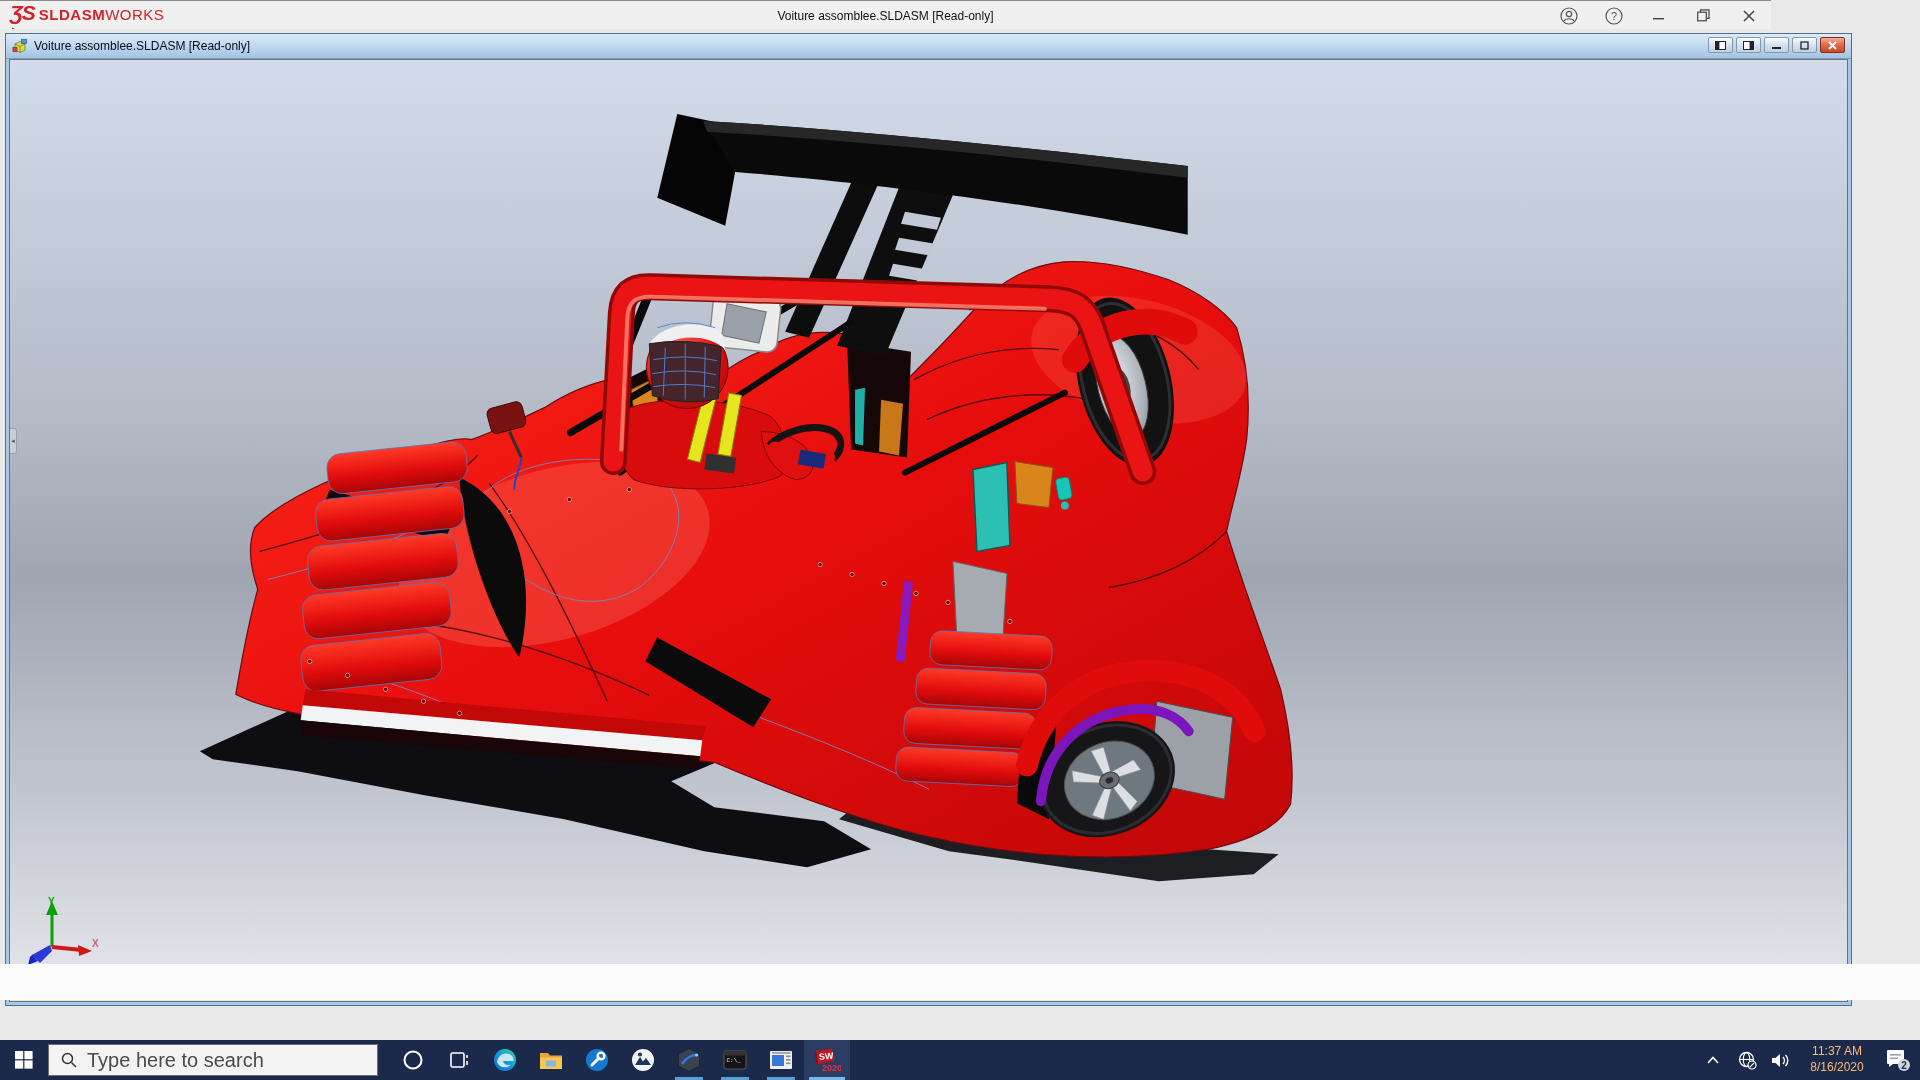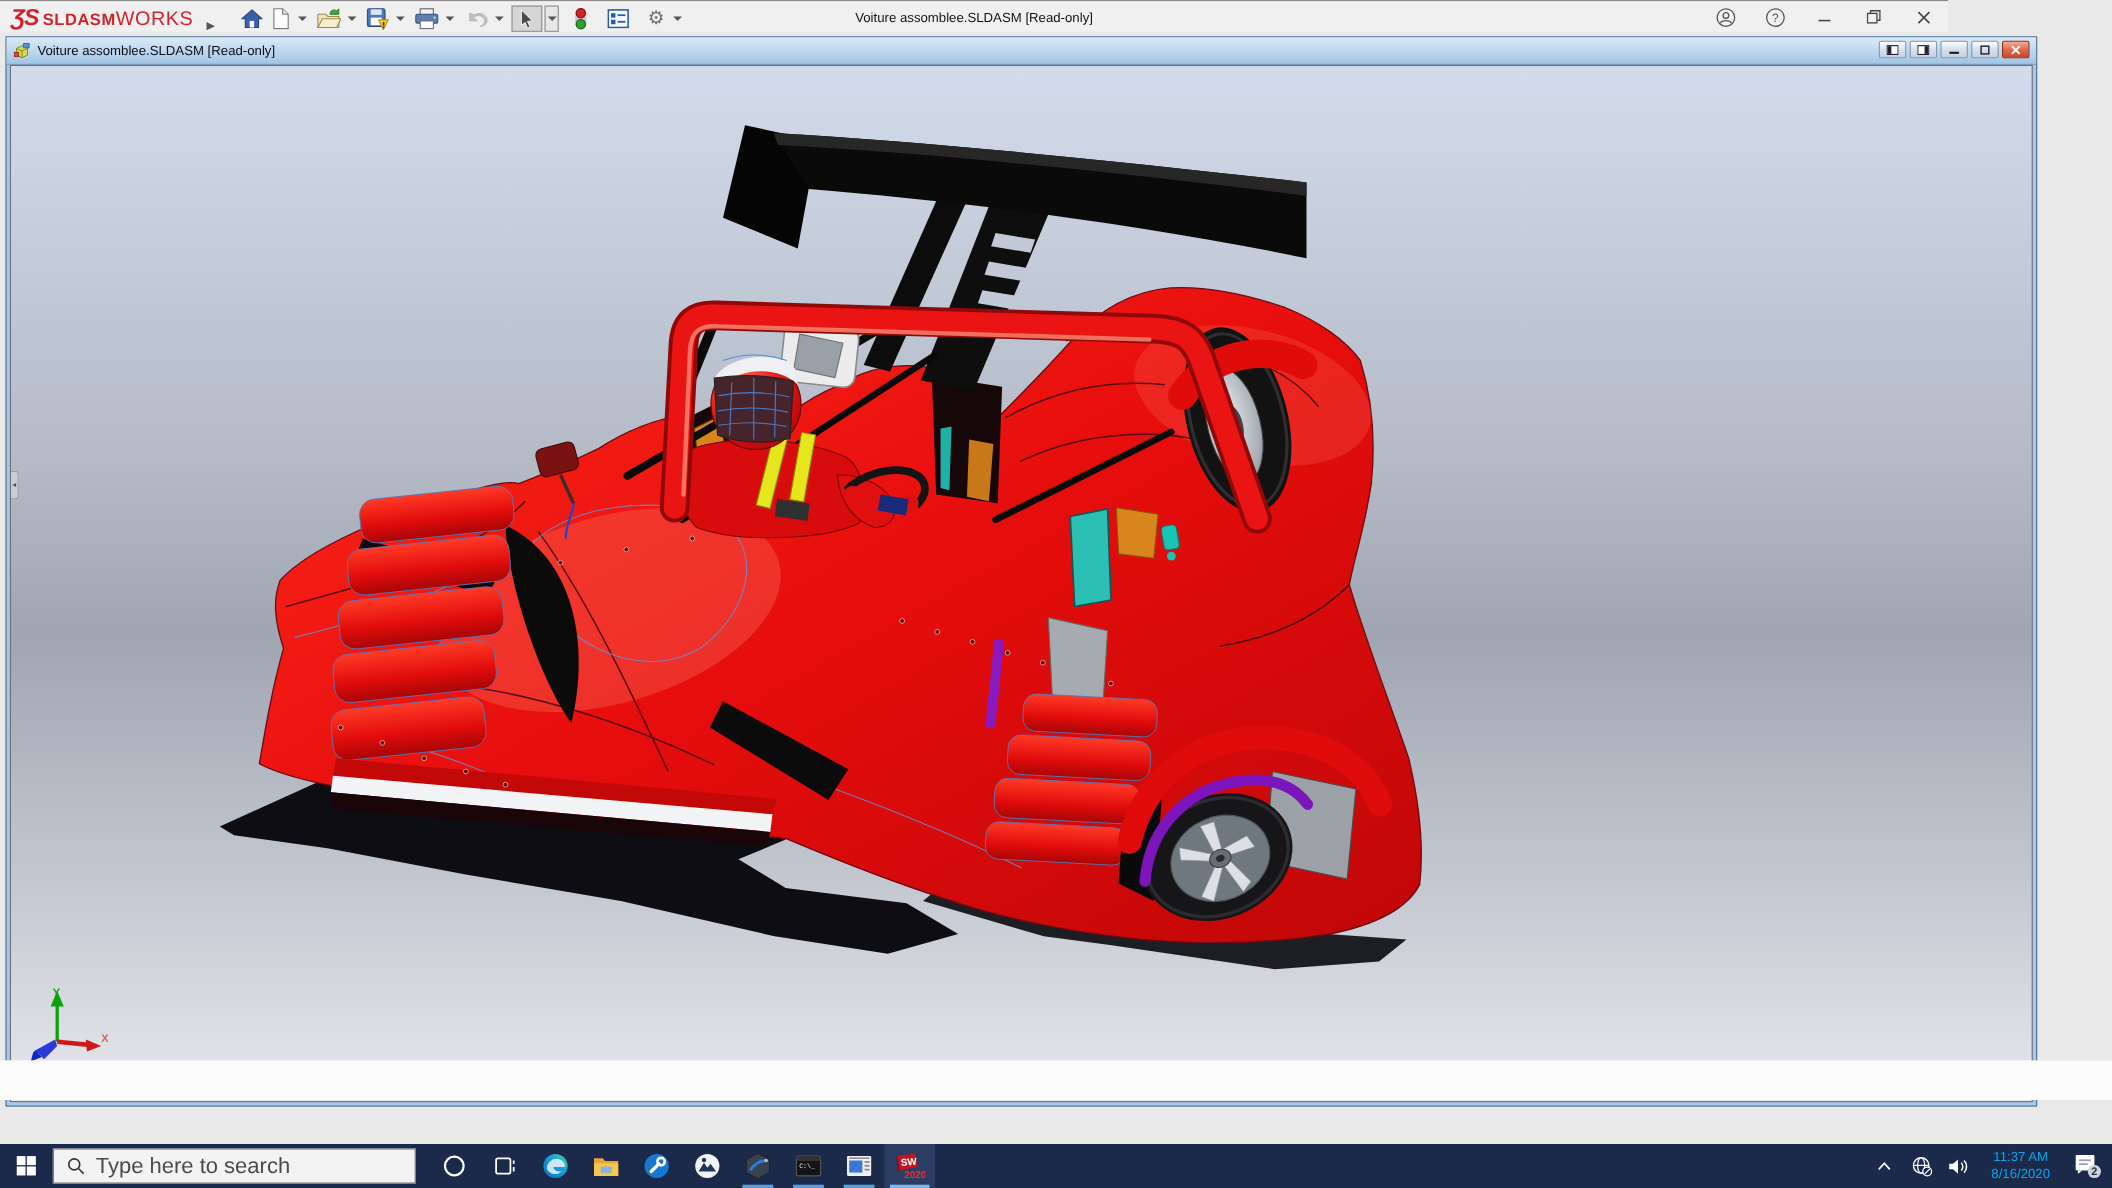--- a/index.html
+++ b/index.html
@@ -1,25 +1,25 @@
 <!DOCTYPE html>
 <html><head>
 <meta charset="utf-8">
 <style>
   * { margin:0; padding:0; box-sizing:border-box; }
   html,body { width:1920px; height:1080px; overflow:hidden;
     font-family:"Liberation Sans", sans-serif; background:#e9e9e9; }
 
   
   .titlebar { position:absolute; left:0; top:0; width:1771px; height:29px;
-    background:#f0f0f0; border-top:1px solid #8a8a8a; display:flex; align-items:flex-end; }
+    background:#f0f0f0; border-top:1px solid #8a8a8a; display:flex; align-items:flex-start;flex-direction:column; }
   .brand { display:flex; align-items:baseline; margin-left:10px; color:#d1232a; white-space:nowrap; }
   .brand .mark { font-size:21px; font-weight:bold; font-style:italic; letter-spacing:-1px; margin-right:4px; }
   .brand .b1 { font-size:15px; font-weight:bold; letter-spacing:.5px; }
-  .brand .b2 { font-size:18px; font-weight:300; letter-spacing:.5px; }
+  .brand .b2 { font-size:15px; font-weight:300; letter-spacing:.5px; }
   .flyout { margin-left:12px; color:#555; font-size:10px; }
   .tools { display:flex; align-items:center; margin-left:22px; gap:2px; }
   .tbtn { display:flex; align-items:center; justify-content:center; height:24px; min-width:24px; padding:0 2px; }
   .caret { width:0; height:0; border-left:4px solid transparent; border-right:4px solid transparent;
     border-top:4px solid #555; margin:0 5px 0 2px; }
   .selbox { border:1px solid #8a8a8a; background:#d5d5d5; width:28px; height:24px;
     display:flex; align-items:center; justify-content:center; }
   .selcaret { border:1px solid #8a8a8a; background:#e7e7e7; width:13px; height:24px;
     display:flex; align-items:center; justify-content:center; }
   .selcaret .caret { margin:0; }
@@ -65,21 +65,21 @@
   .searchbox input { border:none; outline:none; background:transparent; font-size:20px;
     color:#2a2a2a; width:270px; font-family:"Liberation Sans", sans-serif; }
   .searchbox input::placeholder { color:#4a4a4a; opacity:1; }
   .tb-icons { display:flex; margin-left:12px; }
   .tbi { width:46px; height:40px; display:flex; align-items:center; justify-content:center; position:relative; }
   .tbi.running::after { content:""; position:absolute; bottom:0; left:9px; width:28px; height:3px; background:#5a9fd4; }
   .tbi.active { background:#2b3d63; }
   .tbi.active::after { content:""; position:absolute; bottom:0; left:5px; width:36px; height:3px; background:#76b9ed; }
   .tray { position:absolute; right:0; top:0; height:40px; display:flex; align-items:center; }
   .tri { width:34px; height:40px; display:flex; align-items:center; justify-content:center; }
-  .clock { width:78px; text-align:center; color:#0ea5e9; font-size:12px; line-height:1.3; }
+  .clock { width:78px; text-align:center; color:#fdba74; font-size:12px; line-height:1.3; }
 </style>
 </head>
 <body>
 
 <div class="titlebar">
   <div class="brand">
     <span class="mark">ƷS</span>
     <span class="b1">SLDASM</span>
     <span class="b2">WORKS</span>
   </div>

